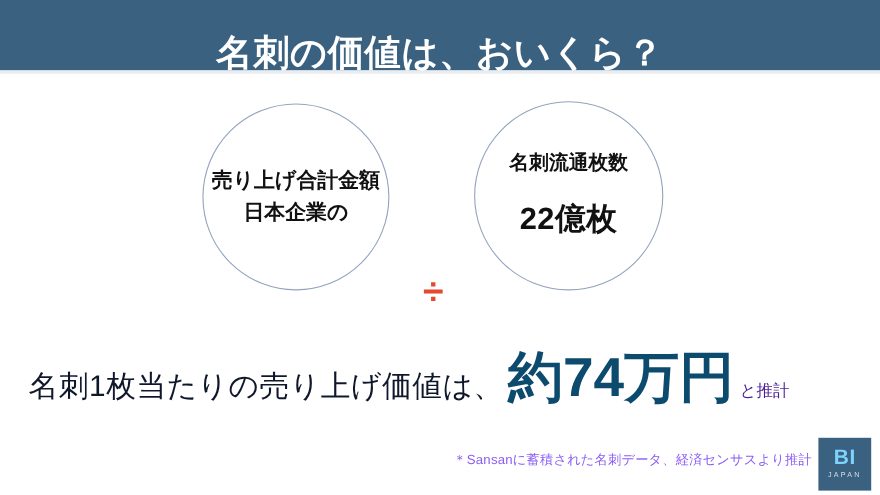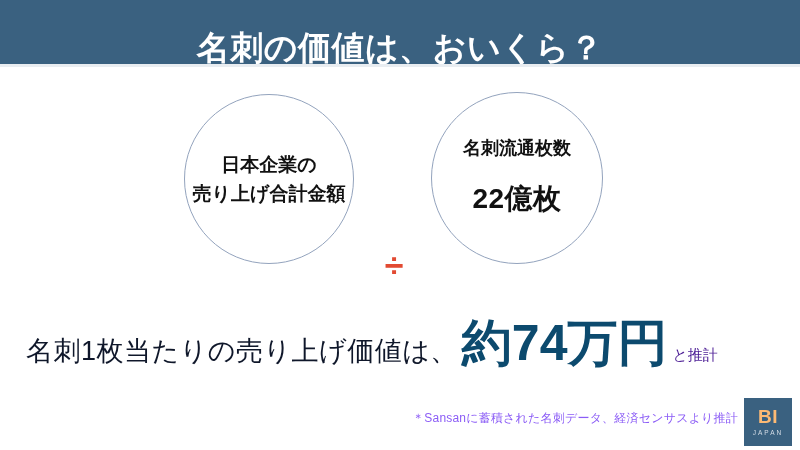--- a/index.html
+++ b/index.html
@@ -179,21 +179,21 @@
     height: 48px;
     background: #3a6180;
     display: flex;
     flex-direction: column;
     align-items: center;
     justify-content: center;
   }
   .logo-main {
     font-size: 19px;
     font-weight: bold;
-    color: #fdba74;
+    color: #7dd3fc;
     line-height: 1;
     letter-spacing: 0.5px;
   }
   .logo-sub {
     font-size: 6.5px;
     color: #d5dde6;
     letter-spacing: 2px;
     margin-top: 4px;
     line-height: 1;
   }
@@ -204,22 +204,22 @@
 <div class="slide">
 
   <div class="header">
     <div class="header-title">名刺の価値は、おいくら？</div>
   </div>
   <div class="header-underline"></div>
 
   <div class="formula">
 
     <div class="circle circle-left">
+      <div class="circle-line">売り上げ合計金額</div>
       <div class="circle-line">日本企業の</div>
-      <div class="circle-line">売り上げ合計金額</div>
     </div>
 
     <div class="divider-op">÷</div>
 
     <div class="circle circle-right">
       <div class="circle-line caption">名刺流通枚数</div>
       <div class="circle-line value">22億枚</div>
     </div>
 
   </div>

